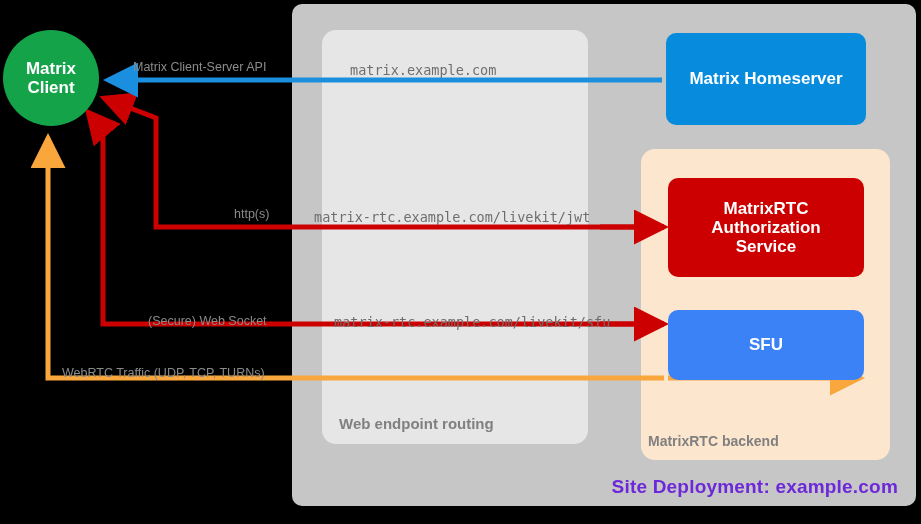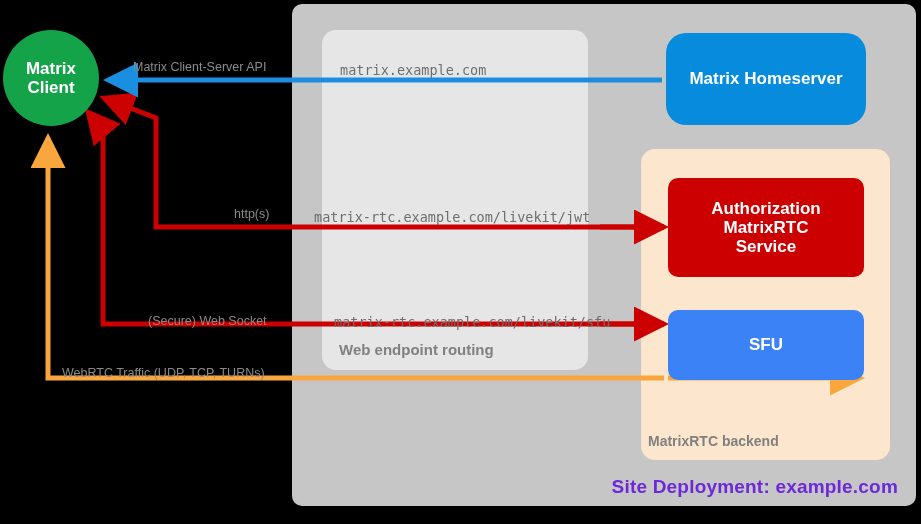--- a/index.html
+++ b/index.html
@@ -11,21 +11,21 @@
   .site-box{
     position:absolute;left:292px;top:4px;width:624px;height:502px;
     background:#c6c6c6;border-radius:10px;
   }
   .site-label{
     position:absolute;right:18px;bottom:8px;
     color:#6d28d9;font-size:19px;font-weight:bold;letter-spacing:.2px;
     white-space:nowrap;
   }
   .routing-box{
-    position:absolute;left:322px;top:30px;width:266px;height:340px;
+    position:absolute;left:322px;top:30px;width:266px;height:414px;
     background:#e6e6e6;border-radius:14px;
   }
   .routing-label{
     position:absolute;left:17px;bottom:12px;
     color:#808080;font-size:15px;font-weight:bold;white-space:nowrap;
   }
   .backend-box{
     position:absolute;left:641px;top:149px;width:249px;height:311px;
     background:#fde6ce;border-radius:14px;
   }
@@ -36,21 +36,21 @@
   
   .node{
     position:absolute;display:flex;align-items:center;justify-content:center;
     text-align:center;color:#fff;font-weight:bold;line-height:1.12;
   }
   .client-circle{
     left:3px;top:30px;width:96px;height:96px;border-radius:50%;
     background:#15a34a;font-size:17px;
   }
   .homeserver{
-    left:666px;top:33px;width:200px;height:92px;border-radius:20px;
+    left:666px;top:33px;width:200px;height:92px;border-radius:10px;
     background:#068bdd;font-size:17px;
   }
   .authsvc{
     left:668px;top:178px;width:196px;height:99px;border-radius:10px;
     background:#cc0000;font-size:17px;
   }
   .sfu{
     left:668px;top:310px;width:196px;height:70px;border-radius:10px;
     background:#3b82f6;font-size:17px;
   }
@@ -111,21 +111,21 @@
     <g>
       <path d="M664,227 L156,227 L156,118 L104,98" fill="none" stroke="#cc0000" stroke-width="5" marker-end="url(#ah-red)"></path>
       <path d="M600,227 L664,227" fill="none" stroke="#cc0000" stroke-width="5" marker-end="url(#ah-red)"></path>
     </g>
 
     <g>
       <path d="M662,80 L108,80" fill="none" stroke="#1a8fe0" stroke-width="5" marker-end="url(#ah-blue)"></path>
     </g>
   </svg>
 
-  <div class="url" style="left:340px;top:62px;">matrix.example.com</div>
+  <div class="url" style="left:350px;top:62px;">matrix.example.com</div>
   <div class="url" style="left:314px;top:209px;">matrix-rtc.example.com/livekit/jwt</div>
   <div class="url" style="left:334px;top:314px;">matrix-rtc.example.com/livekit/sfu</div>
 
   <div class="proto" style="left:133px;top:60px;">Matrix Client-Server API</div>
   <div class="proto" style="left:234px;top:207px;">http(s)</div>
   <div class="proto" style="left:148px;top:314px;text-align:right;">(Secure) Web Socket</div>
   <div class="proto" style="left:62px;top:366px;">WebRTC Traffic (UDP, TCP, TURNs)</div>
 
   <div class="node client-circle">
     <div>
@@ -133,22 +133,22 @@
       <div>Client</div>
     </div>
   </div>
 
   <div class="node homeserver">
     <div>Matrix Homeserver</div>
   </div>
 
   <div class="node authsvc">
     <div>
+      <div>MatrixRTC</div>
       <div>Authorization</div>
-      <div>MatrixRTC</div>
       <div>Service</div>
     </div>
   </div>
 
   <div class="node sfu">
     <div>SFU</div>
   </div>
 
 </div>
 

